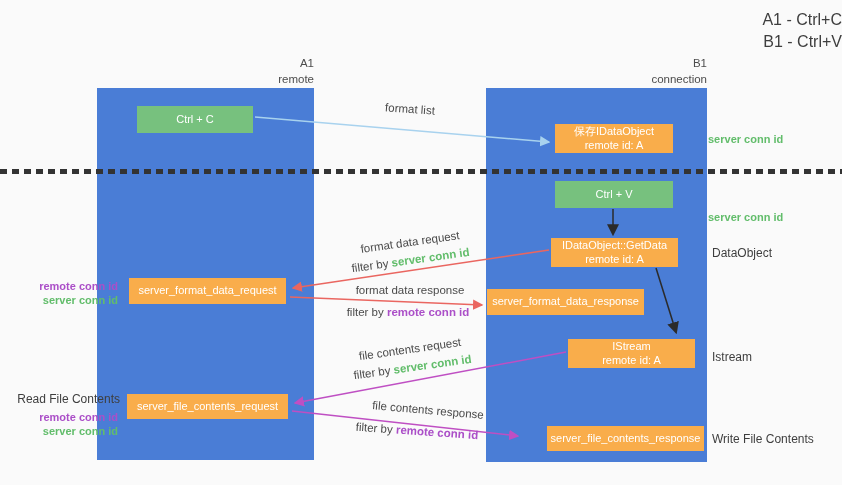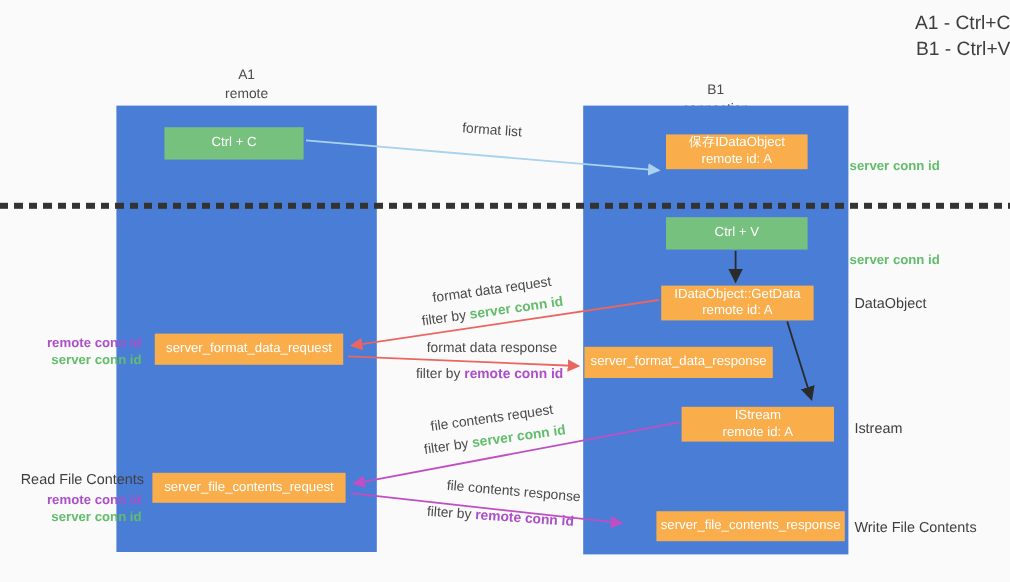--- a/index.html
+++ b/index.html
@@ -7,38 +7,38 @@
     --conn-green:#62bd6b; --conn-purple:#ab4fc8; --arrow-red:#ea6660;
     --arrow-magenta:#bf4fc3; --arrow-lightblue:#a8d2ee; --arrow-black:#2b2b2b;
     --text-dark:#3e3e3e; --background:#fafafa;
   }
   *{box-sizing:border-box;margin:0;padding:0}
   body{font-family:"Liberation Sans",sans-serif;background:var(--background)}
   .stage{position:relative;width:842px;height:485px;background:var(--background);overflow:hidden}
 
   .title{position:absolute;top:9px;left:0;width:100%;text-align:right;
          font-size:16px;line-height:1.35;color:var(--text-dark)}
-  .col-header{position:absolute;text-align:center;font-size:11.5px;line-height:1.35;color:#4c4c4c}
+  .col-header{position:absolute;text-align:right;font-size:11.5px;line-height:1.35;color:#4c4c4c}
   #hdr-a1{left:97px;top:56px;width:217px}
-  #hdr-b1{left:486px;top:68px;width:221px}
+  #hdr-b1{left:486px;top:56px;width:221px}
 
   .col{position:absolute;background:var(--column-blue);z-index:1}
   #col-a1{left:97px;top:88px;width:217px;height:372px}
   #col-b1{left:486px;top:88px;width:221px;height:374px}
 
   .dotted{position:absolute;left:0;top:169px;width:842px;height:5px;z-index:5;
           background:repeating-linear-gradient(90deg,#333 0 7px,transparent 7px 12px)}
 
   .node{position:absolute;z-index:3;display:flex;flex-direction:column;align-items:center;
         justify-content:center;color:#fff;font-size:11px;line-height:1.25;text-align:left;
         white-space:nowrap}
   .green{background:var(--node-green)}
   .orange{background:var(--node-orange)}
   #n-ctrlc{left:137px;top:106px;width:116px;height:27px}
-  #n-save{left:555px;top:112px;width:118px;height:29px}
+  #n-save{left:555px;top:124px;width:118px;height:29px}
   #n-ctrlv{left:555px;top:181px;width:118px;height:27px}
   #n-getdata{left:551px;top:238px;width:127px;height:29px}
   #n-freq{left:129px;top:278px;width:157px;height:26px}
   #n-fresp{left:487px;top:289px;width:157px;height:26px}
   #n-istream{left:568px;top:339px;width:127px;height:29px}
   #n-creq{left:127px;top:394px;width:161px;height:25px}
   #n-cresp{left:547px;top:426px;width:157px;height:25px}
 
   svg.arrows{position:absolute;left:0;top:0;width:842px;height:485px;z-index:2;pointer-events:none}
 

